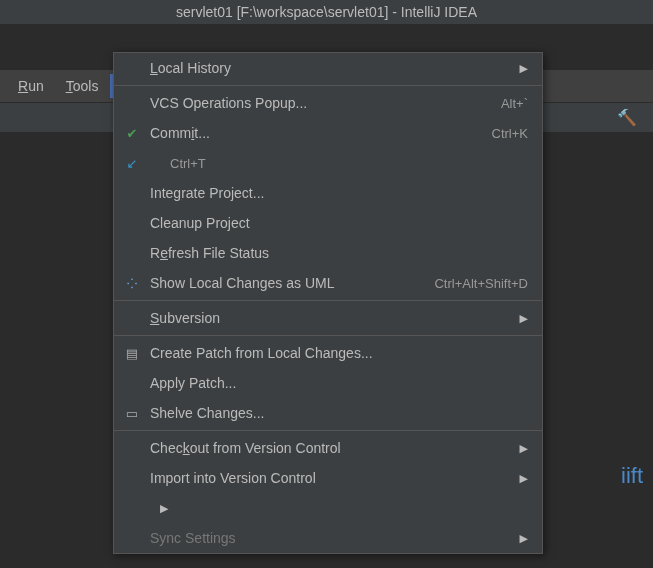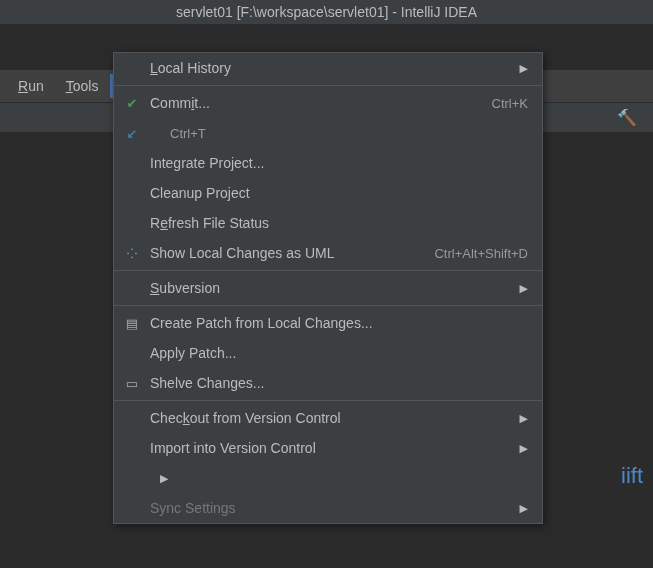--- a/index.html
+++ b/index.html
@@ -143,20 +143,25 @@
 </div>
 
 <div class="dropdown">
   <div class="menu-row">
     <span class="menu-icon"></span>
     <span class="menu-label"><u>L</u>ocal History</span>
     <span class="menu-arrow">▶</span>
   </div>
   <div class="sep"></div>
   <div class="menu-row">
+    <span class="menu-icon"></span>
+    <span class="menu-label">VCS Operations Popup...</span>
+    <span class="menu-shortcut">Alt+`</span>
+  </div>
+  <div class="menu-row">
     <span class="menu-icon check-green">✔</span>
     <span class="menu-label">Comm<u>i</u>t...</span>
     <span class="menu-shortcut">Ctrl+K</span>
   </div>
   <div class="menu-row">
     <span class="menu-icon arrow-blue">↙</span>
     <span class="menu-shortcut">Ctrl+T</span>
   </div>
   <div class="menu-row">
     <span class="menu-icon"></span>

